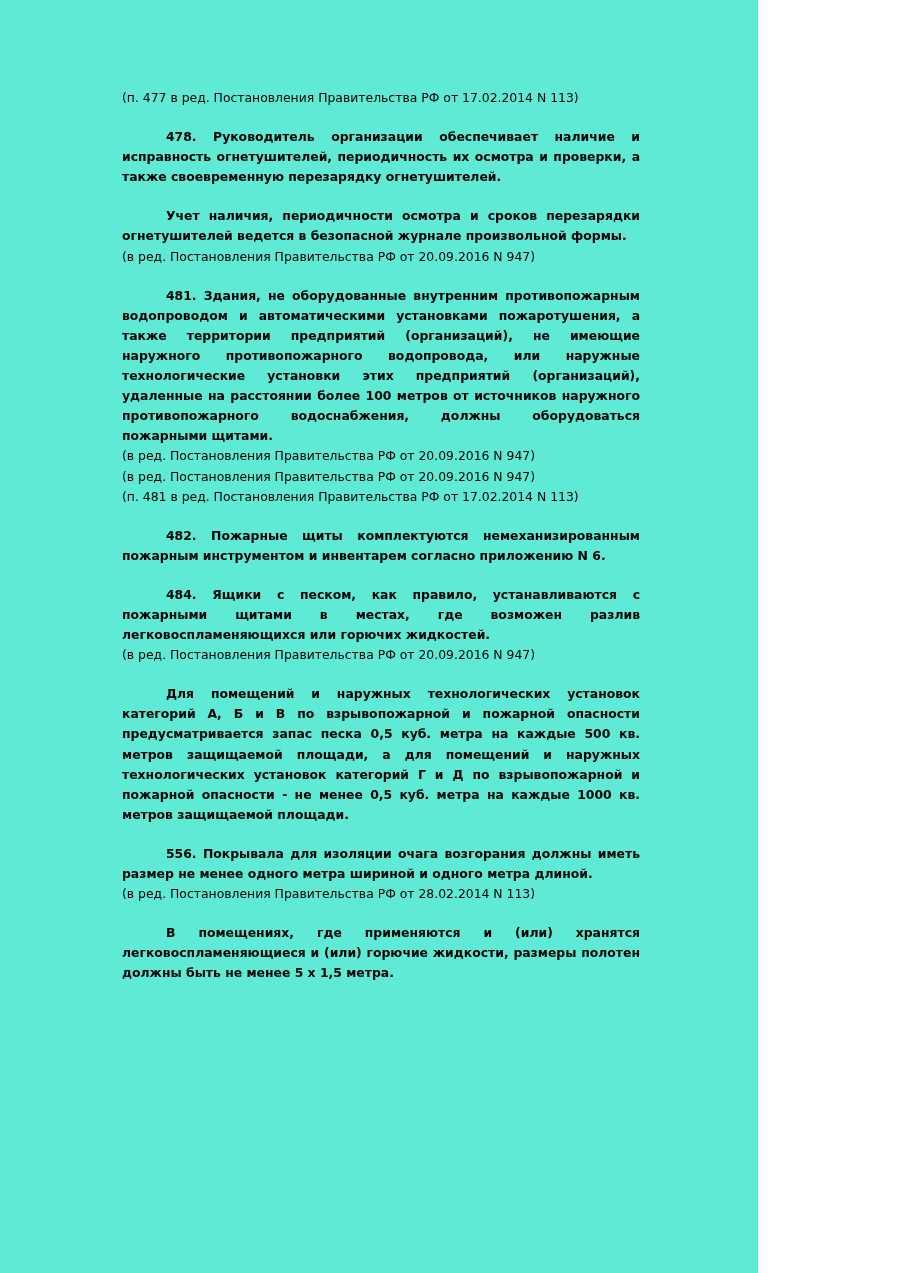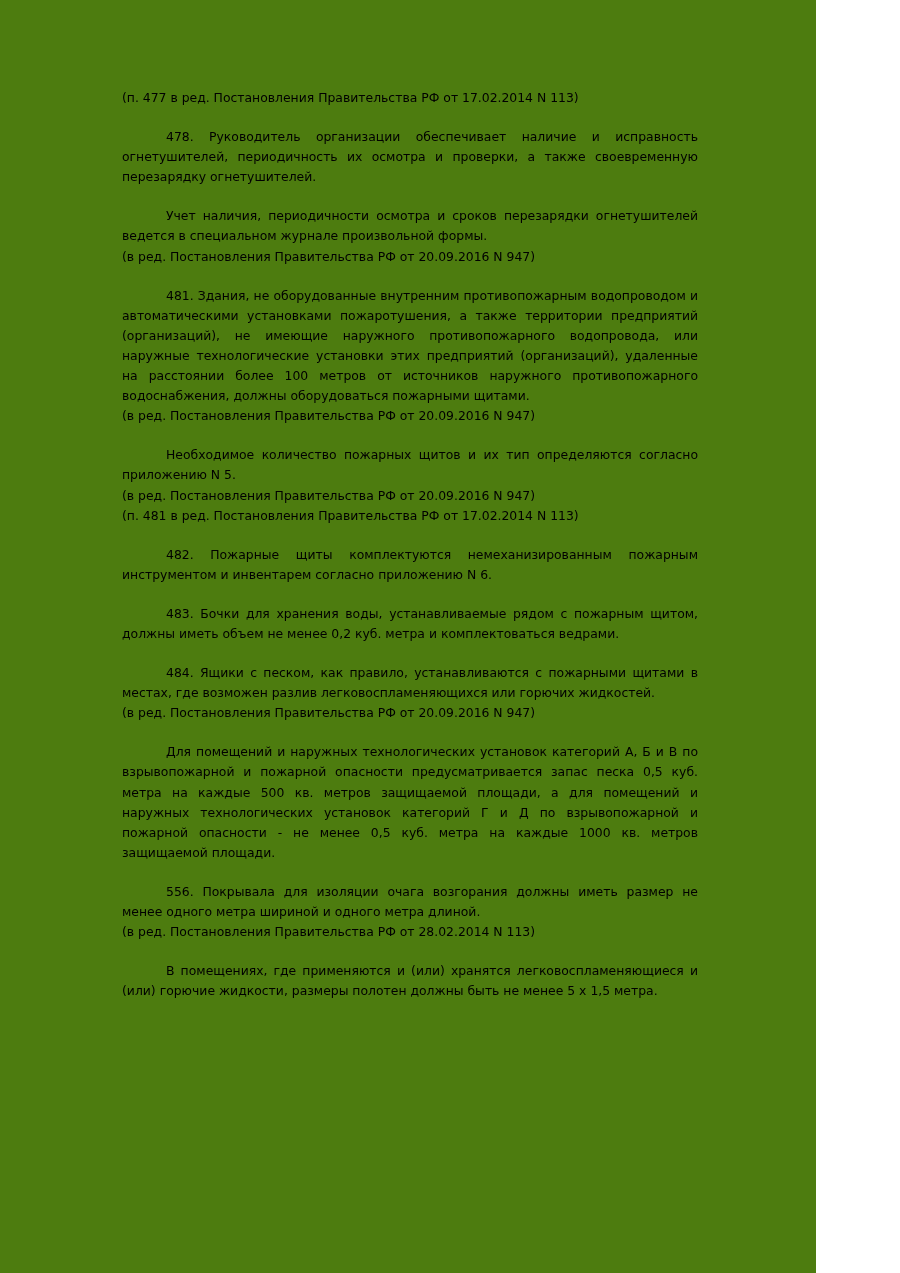--- a/index.html
+++ b/index.html
@@ -7,75 +7,74 @@
     padding: 0;
     background: #ffffff;
   }
   body {
     width: 900px;
     min-height: 1273px;
     font-family: "DejaVu Sans", "Liberation Sans", sans-serif;
     color: #000000;
   }
   .page {
-    width: 816px;
+    width: 758px;
     min-height: 1273px;
     box-sizing: border-box;
     padding: 88px 118px 32px 122px;
-    background: #4d7c0f;
+    background: #5eead4;
   }
   .para {
     font-size: 12.4px;
     line-height: 1.62;
     margin: 0 0 0 0;
     text-align: justify;
     text-justify: inter-word;
   }
   .para.indent {
     text-indent: 44px;
   }
   .para.left {
     text-align: left;
   }
   .gap-lg {
     margin-top: 19px;
+    font-weight: bold;
   }
   .doc-body > .para:first-child {
     margin-top: 0;
   }
 </style>
 </head>
 <body>
 
 <div class="page">
   <div class="doc-body">
 
     <p class="para left">(п. 477 в ред. Постановления Правительства РФ от 17.02.2014 N 113)</p>
 
     <p class="para indent gap-lg">478. Руководитель организации обеспечивает наличие и исправность огнетушителей, периодичность их осмотра и проверки, а также своевременную перезарядку огнетушителей.</p>
 
-    <p class="para indent gap-lg">Учет наличия, периодичности осмотра и сроков перезарядки огнетушителей ведется в специальном журнале произвольной формы.</p>
+    <p class="para indent gap-lg">Учет наличия, периодичности осмотра и сроков перезарядки огнетушителей ведется в безопасной журнале произвольной формы.</p>
 
     <p class="para left">(в ред. Постановления Правительства РФ от 20.09.2016 N 947)</p>
 
 
 
     <p class="para indent gap-lg">481. Здания, не оборудованные внутренним противопожарным водопроводом и автоматическими установками пожаротушения, а также территории предприятий (организаций), не имеющие наружного противопожарного водопровода, или наружные технологические установки этих предприятий (организаций), удаленные на расстоянии более 100 метров от источников наружного противопожарного водоснабжения, должны оборудоваться пожарными щитами.</p>
 
     <p class="para left">(в ред. Постановления Правительства РФ от 20.09.2016 N 947)</p>
 
-    <p class="para indent gap-lg">Необходимое количество пожарных щитов и их тип определяются согласно приложению N 5.</p>
 
     <p class="para left">(в ред. Постановления Правительства РФ от 20.09.2016 N 947)</p>
 
     <p class="para left">(п. 481 в ред. Постановления Правительства РФ от 17.02.2014 N 113)</p>
 
     <p class="para indent gap-lg">482. Пожарные щиты комплектуются немеханизированным пожарным инструментом и инвентарем согласно приложению N 6.</p>
 
-    <p class="para indent gap-lg">483. Бочки для хранения воды, устанавливаемые рядом с пожарным щитом, должны иметь объем не менее 0,2 куб. метра и комплектоваться ведрами.</p>
 
 
     <p class="para indent gap-lg">484. Ящики с песком, как правило, устанавливаются с пожарными щитами в местах, где возможен разлив легковоспламеняющихся или горючих жидкостей.</p>
 
     <p class="para left">(в ред. Постановления Правительства РФ от 20.09.2016 N 947)</p>
 
     <p class="para indent gap-lg">Для помещений и наружных технологических установок категорий А, Б и В по взрывопожарной и пожарной опасности предусматривается запас песка 0,5 куб. метра на каждые 500 кв. метров защищаемой площади, а для помещений и наружных технологических установок категорий Г и Д по взрывопожарной и пожарной опасности - не менее 0,5 куб. метра на каждые 1000 кв. метров защищаемой площади.</p>
 
     <p class="para indent gap-lg">556. Покрывала для изоляции очага возгорания должны иметь размер не менее одного метра шириной и одного метра длиной.</p>
 

